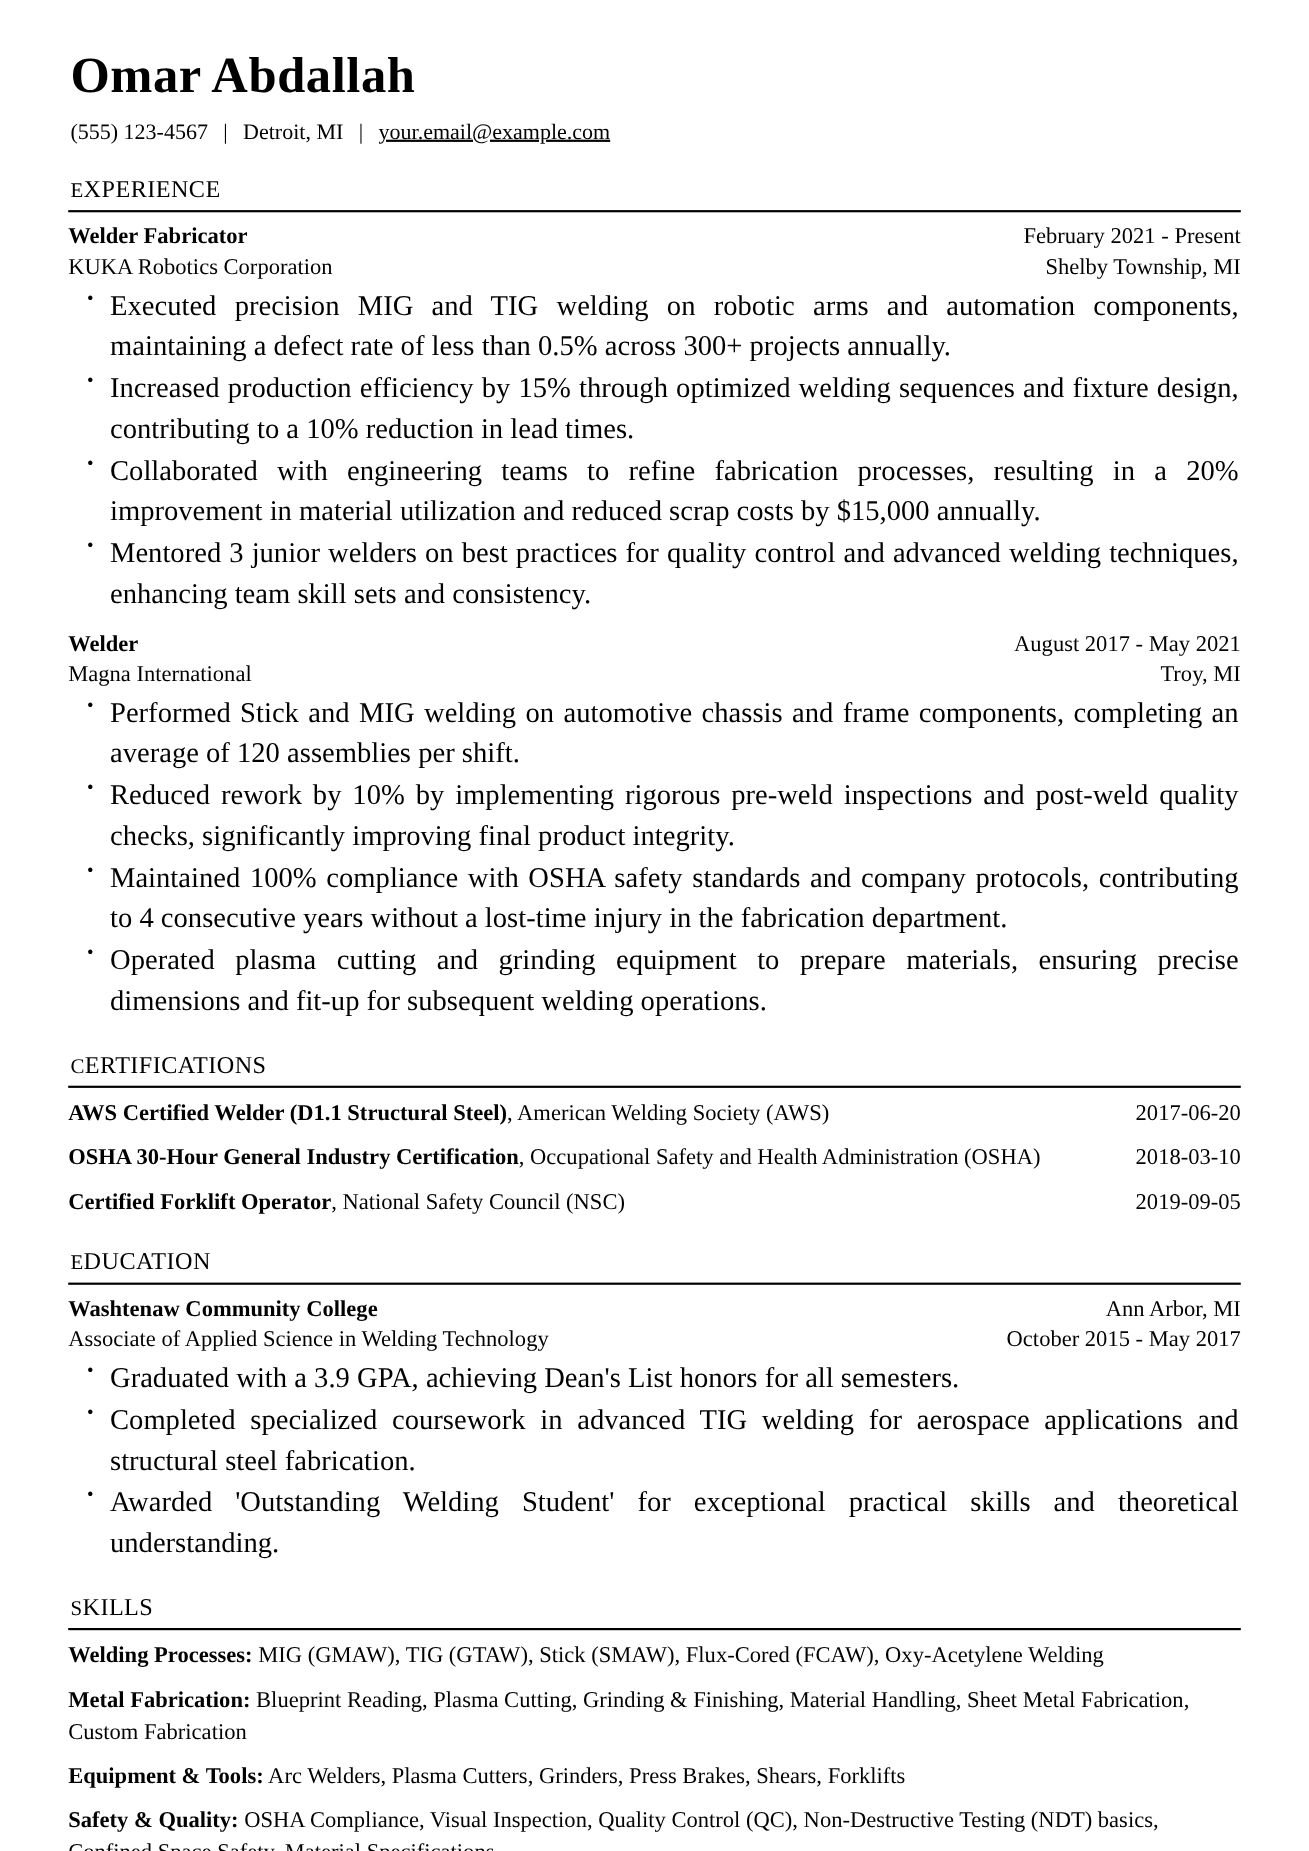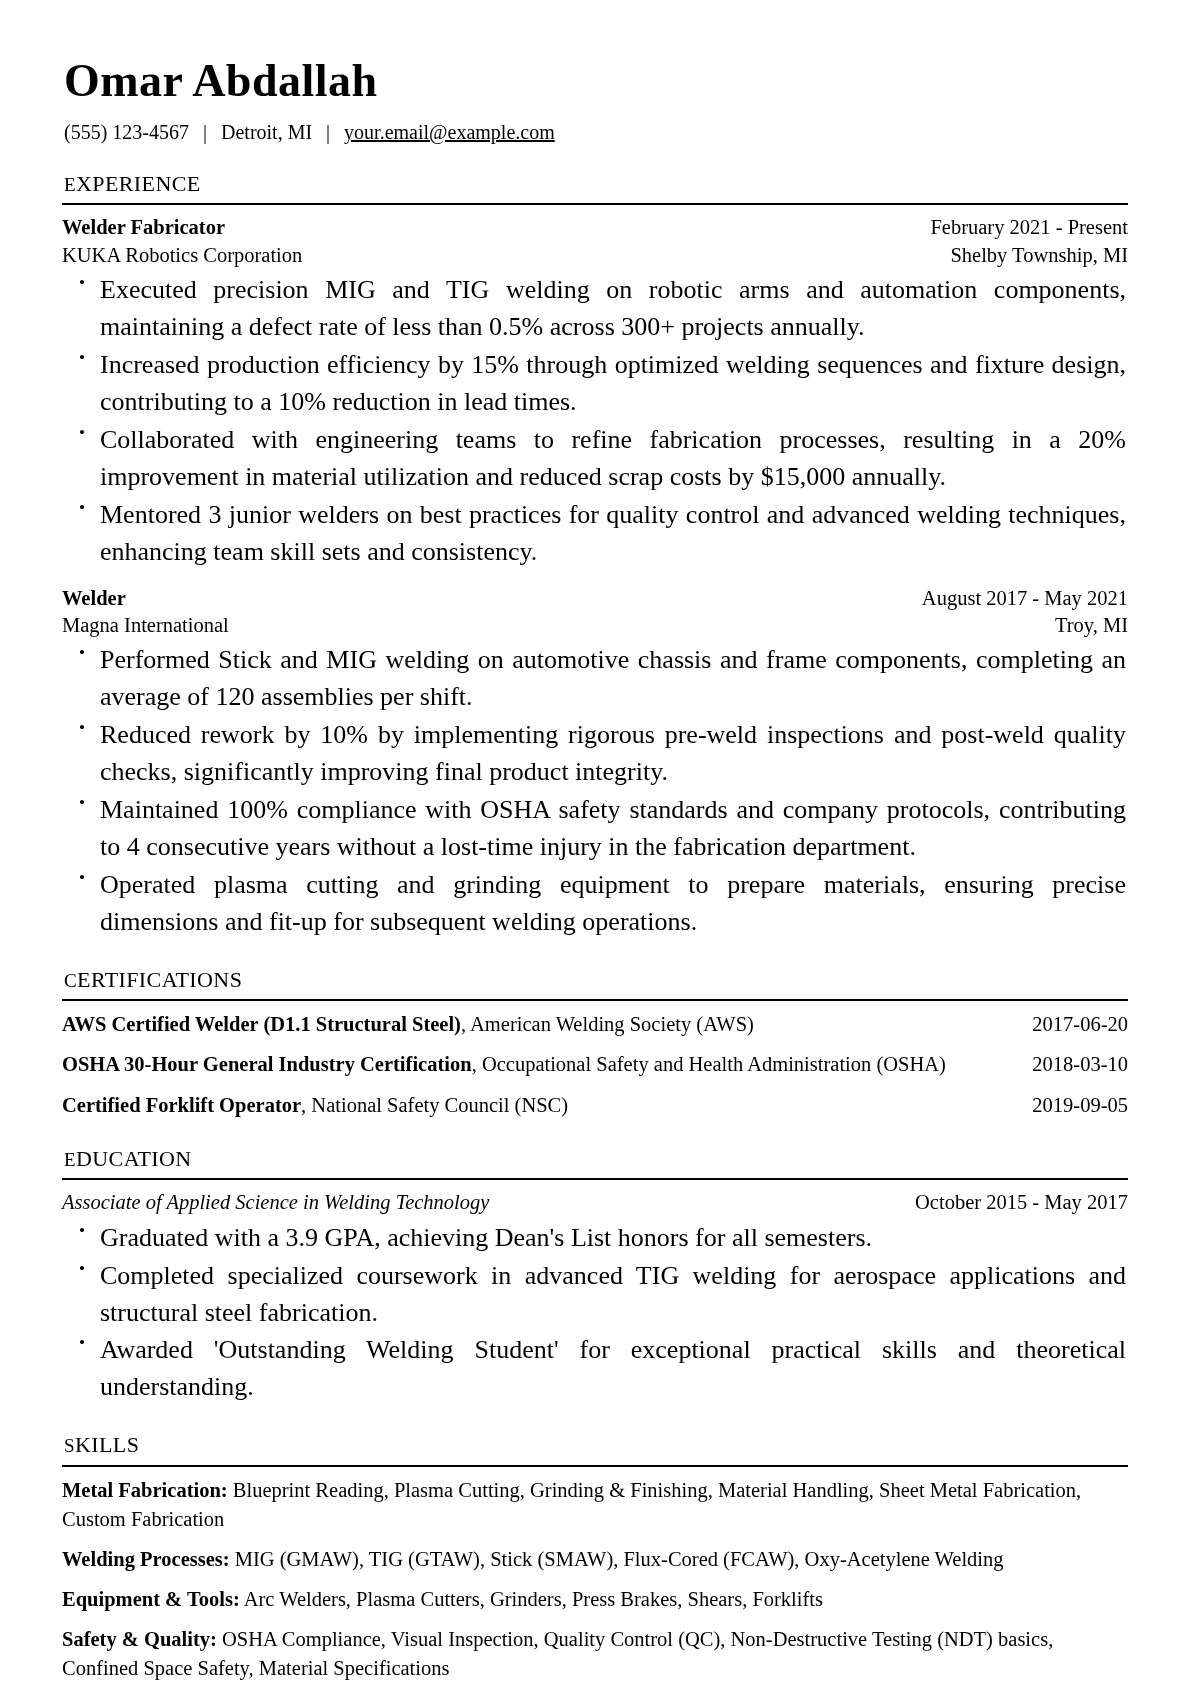--- a/index.html
+++ b/index.html
@@ -17,21 +17,21 @@
     font-family: "Liberation Serif", "DejaVu Serif", serif;
     color: #000000;
   }
 
   
   .name {
     font-size: 46px;
     font-weight: 700;
     letter-spacing: 0.5px;
     line-height: 1.08;
-    margin: 12px 0 14px 2px;
+    margin: 0 0 14px 2px;
   }
   .contact-line {
     font-size: 20px;
     line-height: 1.25;
     margin: 0 0 6px 2px;
     white-space: nowrap;
   }
   .contact-sep {
     display: inline-block;
     padding: 0 9px;
@@ -80,21 +80,20 @@
   .entry-left-bold {
     font-size: 20.5px;
     font-weight: 700;
   }
   .entry-left-plain {
     font-size: 20.5px;
     font-weight: 400;
   }
   .entry-left-italic {
     font-size: 20.5px;
-    font-style: italic;
   }
   .entry-right-plain {
     font-size: 20.5px;
     font-weight: 400;
     text-align: right;
     white-space: nowrap;
     padding-left: 16px;
   }
   .entry-right-italic {
     font-size: 20.5px;
@@ -242,42 +241,46 @@
       <span class="cert-date">2019-09-05</span>
     </div>
   </div>
 
   <div class="section">
     <h2 class="section-title">Education</h2>
     <hr class="rule">
 
     <div class="entry">
       <div class="entry-row">
+        <span class="entry-left-bold">Washtenaw Community College</span>
+        <span class="entry-right-plain">Ann Arbor, MI</span>
+      </div>
+      <div class="entry-row">
         <span class="entry-left-italic">Associate of Applied Science in Welding Technology</span>
         <span class="entry-right-italic">October 2015 - May 2017</span>
       </div>
       <ul class="bullets">
         <li>Graduated with a 3.9 GPA, achieving Dean's List honors for all semesters.</li>
         <li>Completed specialized coursework in advanced TIG welding for aerospace applications and structural steel fabrication.</li>
         <li>Awarded 'Outstanding Welding Student' for exceptional practical skills and theoretical understanding.</li>
       </ul>
     </div>
   </div>
 
   <div class="section">
     <h2 class="section-title">Skills</h2>
     <hr class="rule">
 
     <div class="skill-row">
+      <span class="skill-label">Welding Processes:</span><span> MIG (GMAW), TIG (GTAW), Stick (SMAW), Flux-Cored (FCAW), Oxy-Acetylene Welding</span>
+    </div>
+    <div class="skill-row">
       <span class="skill-label">Metal Fabrication:</span><span> Blueprint Reading, Plasma Cutting, Grinding &amp; Finishing, Material Handling, Sheet Metal Fabrication, Custom Fabrication</span>
     </div>
     <div class="skill-row">
-      <span class="skill-label">Welding Processes:</span><span> MIG (GMAW), TIG (GTAW), Stick (SMAW), Flux-Cored (FCAW), Oxy-Acetylene Welding</span>
-    </div>
-    <div class="skill-row">
       <span class="skill-label">Equipment &amp; Tools:</span><span> Arc Welders, Plasma Cutters, Grinders, Press Brakes, Shears, Forklifts</span>
     </div>
     <div class="skill-row">
       <span class="skill-label">Safety &amp; Quality:</span><span> OSHA Compliance, Visual Inspection, Quality Control (QC), Non-Destructive Testing (NDT) basics, Confined Space Safety, Material Specifications</span>
     </div>
   </div>
 
 </div>
 
 </body></html>

